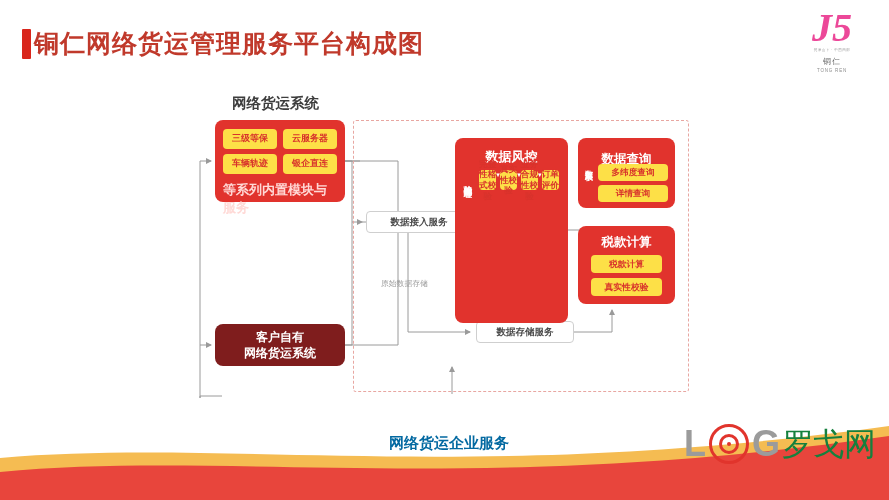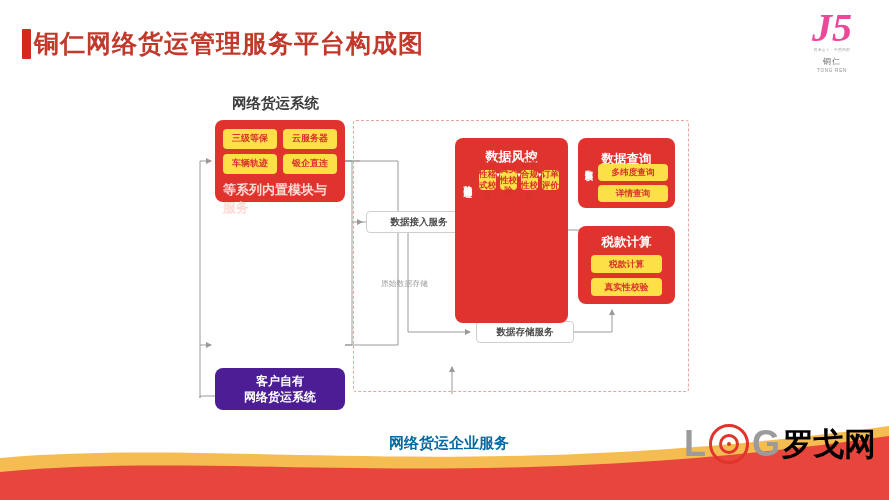--- a/index.html
+++ b/index.html
@@ -42,23 +42,23 @@
   .chip{background:#fde047;border-radius:4px;color:#d8332c;font-size:9.2px;font-weight:bold;
         display:flex;align-items:center;justify-content:center;text-align:center;line-height:1.25;box-sizing:border-box;}
 
   
   #left-red{left:215px;top:42px;width:130px;height:82px;padding:9px 8px 0 8px;}
   #left-red .grid{display:grid;grid-template-columns:1fr 1fr;gap:5px 6px;}
   #left-red .chip{height:20px;font-size:9px;}
   #left-red .note{color:#ffd9d6;font-size:13px;text-align:left;margin-top:7px;font-weight:bold;}
 
   
-  #teal-box{position:absolute;left:215px;top:246px;width:130px;height:42px;background:#4c1d95;
+  #teal-box{position:absolute;left:215px;top:246px;width:130px;height:42px;background:#7f1d1d;
             border-radius:8px;display:flex;flex-direction:column;align-items:center;justify-content:center;
-            color:#fff;font-weight:bold;font-size:12px;line-height:1.35;margin-top:44px;}
+            color:#fff;font-weight:bold;font-size:12px;line-height:1.35;}
 
   
   .pill{position:absolute;background:#fff;border:1px solid #cfcfcf;border-radius:4px;
         display:flex;align-items:center;justify-content:center;font-size:9.5px;color:#4a4a4a;
         font-weight:bold;box-sizing:border-box;}
   #pill-ingest{left:366px;top:133px;width:106px;height:22px;}
   #pill-store{left:476px;top:243px;width:98px;height:22px;}
   .flow-note{position:absolute;font-size:7.8px;color:#9b9b9b;white-space:nowrap;}
   #note-raw{left:381px;top:200px;}
 
@@ -95,21 +95,21 @@
   #service-bar .chip:nth-child(4){width:116px;}
 
   
   #wires{position:absolute;left:0;top:0;width:889px;height:380px;pointer-events:none;}
 
   
   #footer{position:absolute;left:0;bottom:0;width:889px;height:86px;overflow:hidden;}
   #watermark{position:absolute;right:14px;bottom:36px;display:flex;align-items:center;gap:2px;z-index:3;}
   #watermark .wm-l{font-size:36px;font-weight:bold;color:#9b9b9b;font-family:"Liberation Sans",sans-serif;line-height:34px;}
   #watermark .wm-g{font-size:36px;font-weight:bold;color:#9b9b9b;line-height:34px;}
-  #watermark .wm-cn{font-size:32px;font-weight:bold;color:#000000;line-height:34px;letter-spacing:-1px;}
+  #watermark .wm-cn{font-size:32px;font-weight:normal;color:#15803d;line-height:34px;letter-spacing:-1px;}
   .wm-target{width:34px;height:34px;border-radius:50%;border:3px solid #e1342c;position:relative;margin:0 1px;}
   .wm-target::after{content:"";position:absolute;left:50%;top:50%;transform:translate(-50%,-50%);
                     width:14px;height:14px;border-radius:50%;border:3px solid #e1342c;}
   .wm-target::before{content:"";position:absolute;left:50%;top:50%;transform:translate(-50%,-50%);
                      width:4px;height:4px;border-radius:50%;background:#e1342c;z-index:2;}
 </style>
 </head>
 <body>
 
 <div id="title-bar">

